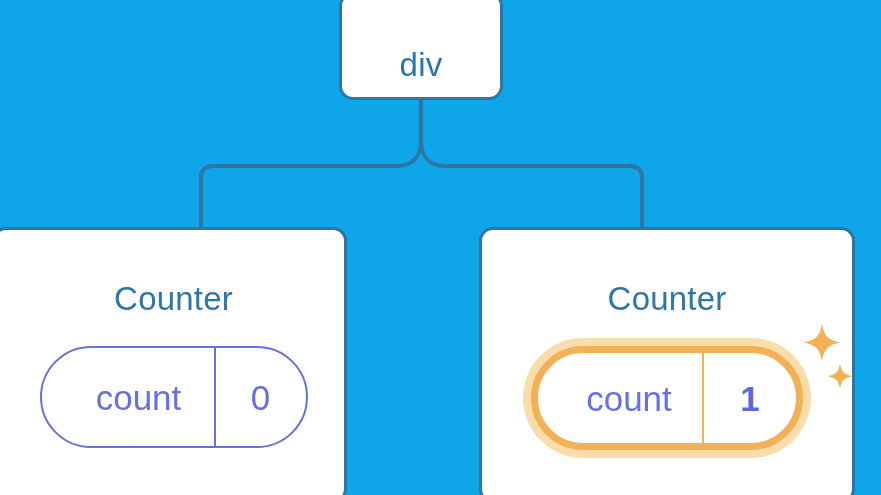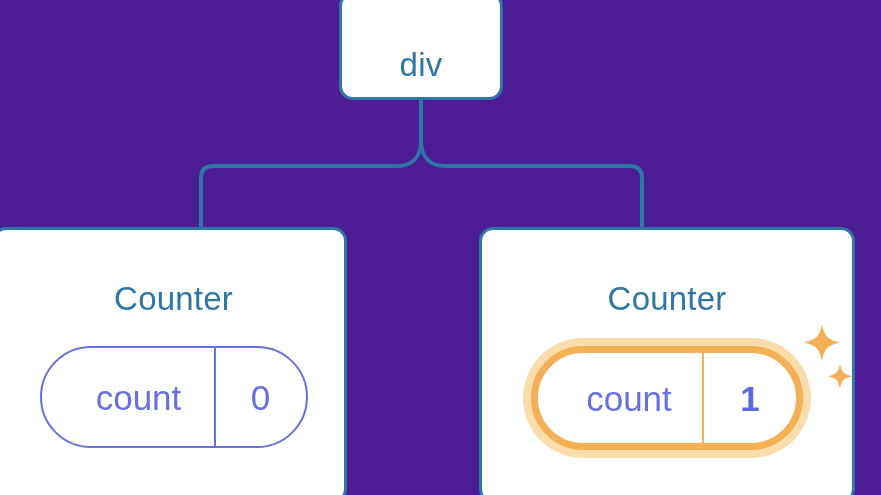--- a/index.html
+++ b/index.html
@@ -11,21 +11,21 @@
     width: 881px;
     height: 495px;
     overflow: hidden;
     font-family: "Liberation Sans", sans-serif;
   }
 
   #stage {
     position: relative;
     width: 881px;
     height: 495px;
-    background: #4c1d95;
+    background: #0ea5e9;
     overflow: hidden;
   }
 
   
   #connectors {
     position: absolute;
     left: 0;
     top: 0;
     width: 881px;
     height: 495px;

